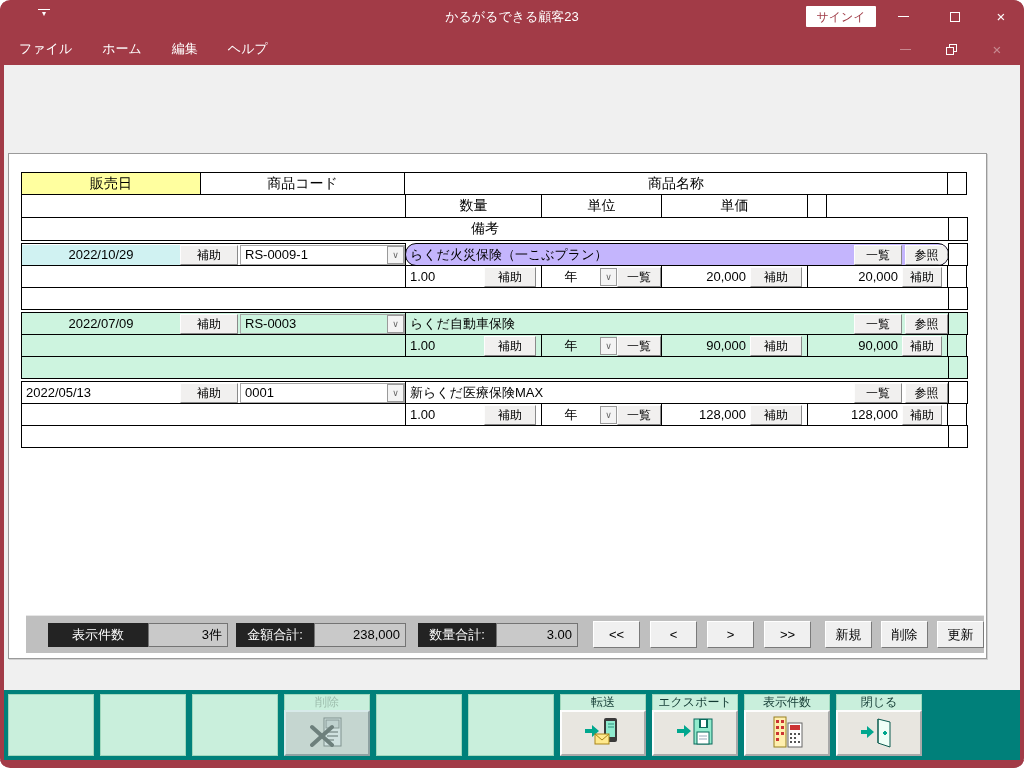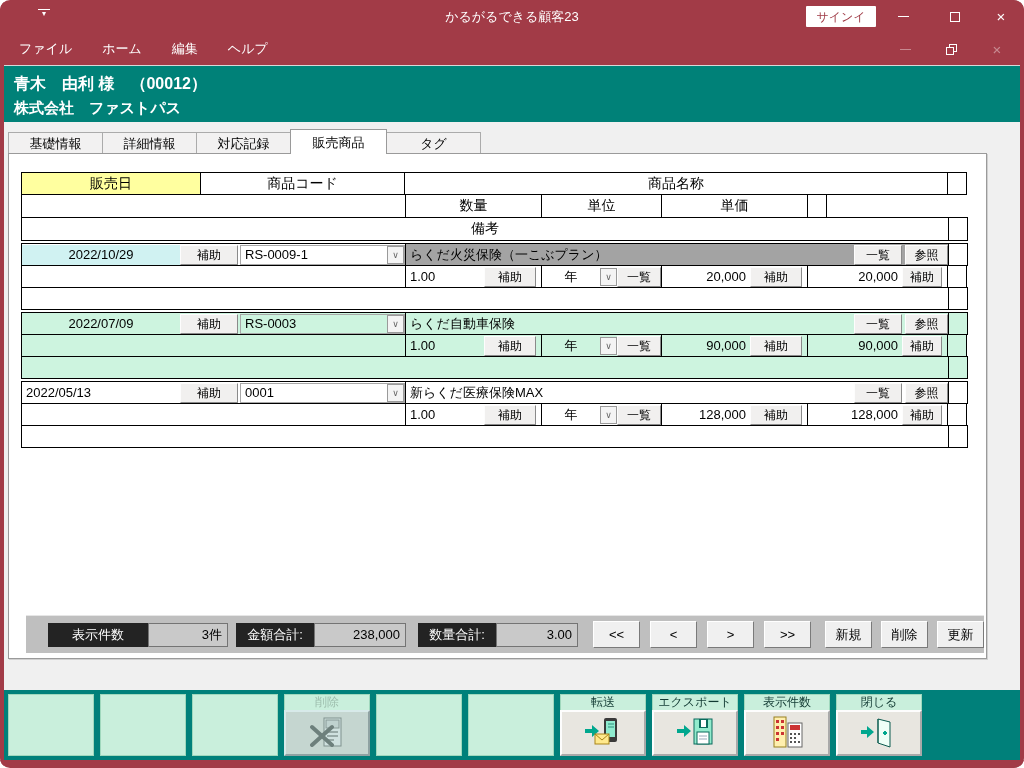--- a/index.html
+++ b/index.html
@@ -105,32 +105,21 @@
       </span>
     <span class="mdi-glyph">
         <span class="restore-icon">
           <span class="back"></span>
           <span class="front"></span>
         </span>
       </span>
     <span class="mdi-glyph faded mdi-x">×</span>
   </div>
 
-  <div class="cust-header">
-    <div class="cust-name">青木　由利 様　（00012）</div>
-    <div class="cust-company">株式会社　ファストパス</div>
-  </div>
-
-  <div class="tabbar">
-    <div class="tab">基礎情報</div>
-    <div class="tab">詳細情報</div>
-    <div class="tab">対応記録</div>
-    <div class="tab active">販売商品</div>
-    <div class="tab">タグ</div>
-  </div>
+
 
   <div class="panel">
     <div class="grid">
 
       <div class="hrow">
         <div class="hcell yellow" style="width:180px">販売日</div>
         <div class="hcell" style="width:205px">商品コード</div>
         <div class="hcell" style="width:544px">商品名称</div>
         <div class="hcell" style="width:20px"></div>
       </div>
@@ -152,21 +141,21 @@
           <div class="record">
             <div class="rrow">
               <div class="cellbox" style="width: 385px; background: rgb(255, 255, 255);">
                 <div class="field-text" style="width: 158px; height: 20px; line-height: 20px; text-align: center; background: rgb(208, 242, 242);">2022/10/29</div>
                 <button class="mini-btn" style="width: 58px;">補助</button>
                 <div style="flex: 1 1 0%; display: flex; align-items: center; border: 1px solid rgb(168, 168, 168); height: 20px; margin-left: 2px; background: rgb(255, 255, 255);">
                   <span class="field-text" style="flex: 1 1 0%;">RS-0009-1</span>
                   <span class="combo">∨</span>
                 </div>
               </div>
-              <div class="cellbox" style="flex: 1 1 0%; background: #a3a3a3;">
+              <div class="cellbox" style="flex: 1 1 0%; background: #c4b5fd; border-radius: 11px;">
                 <span class="field-text" style="flex: 1 1 0%;">らくだ火災保険（一こぶプラン）</span>
                 <button class="mini-btn" style="width: 48px; margin-right: 3px;">一覧</button>
                 <button class="mini-btn" style="width: 43px;">参照</button>
               </div>
               <div class="cellbox" style="width: 20px; background: rgb(255, 255, 255);"></div>
             </div>
             <div class="rrow">
               <div class="cellbox" style="width: 385px; background: rgb(255, 255, 255);"></div>
               <div class="cellbox num" style="width: 137px; background: rgb(255, 255, 255);">
                 <span class="field-text" style="flex: 1 1 0%;">1.00</span>

